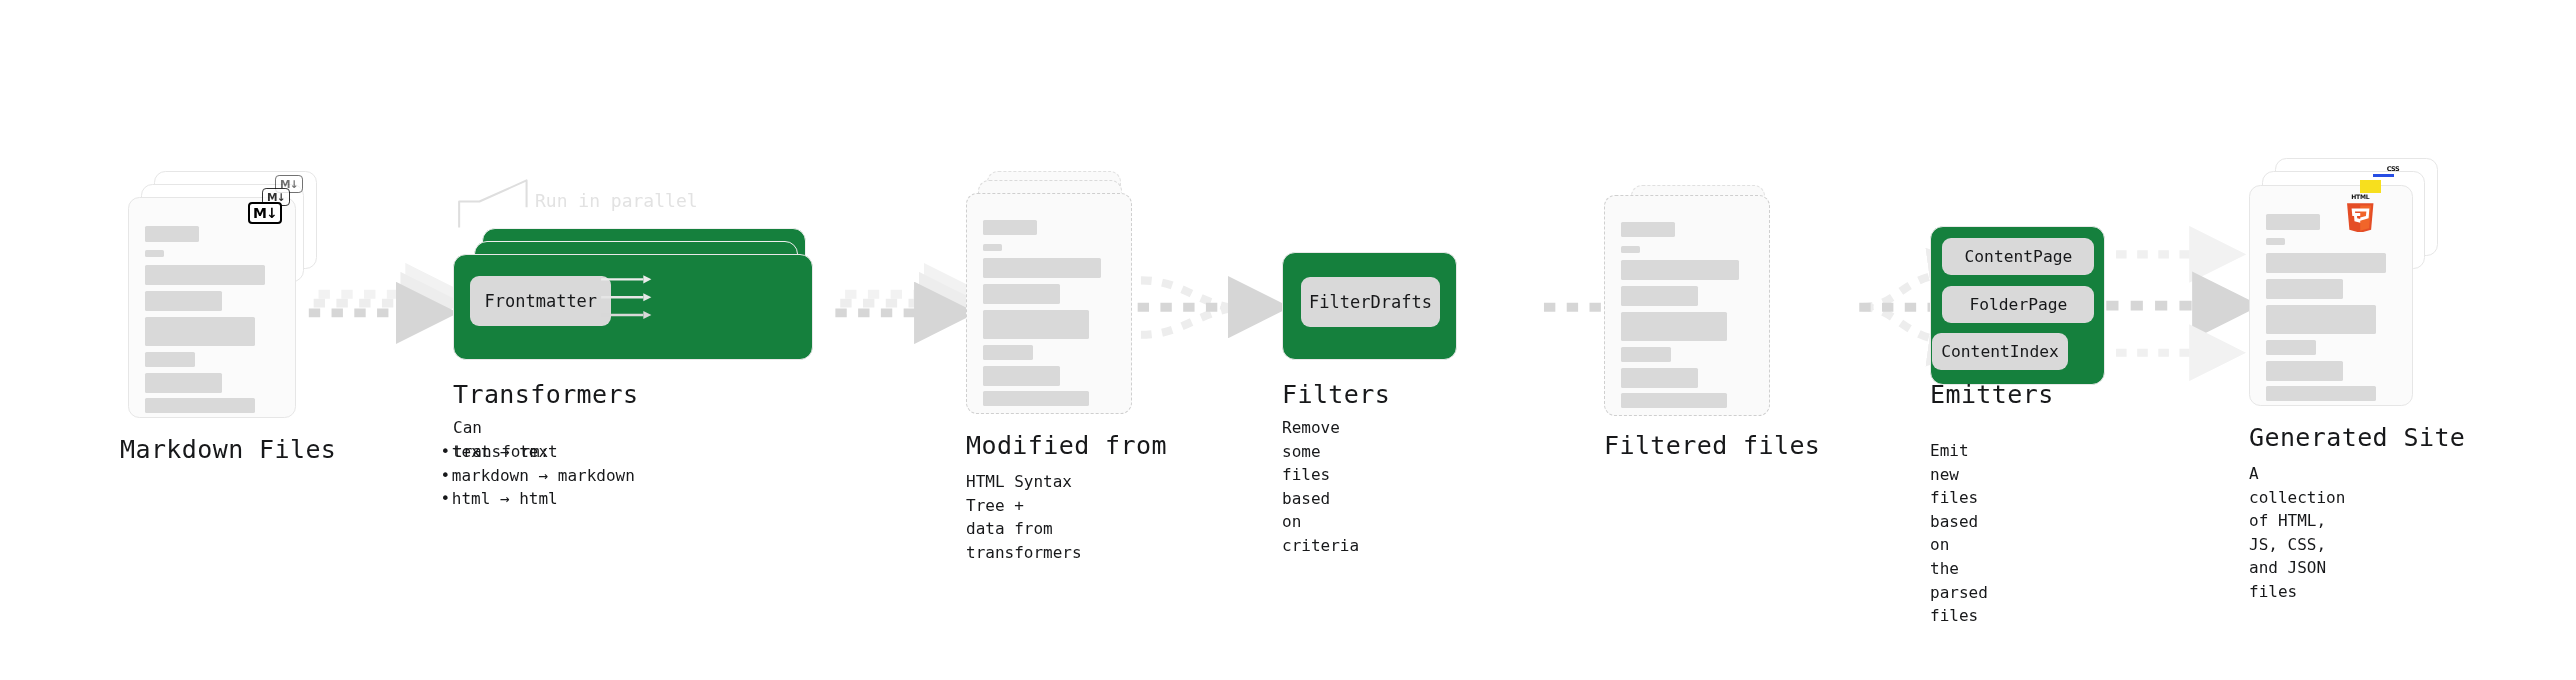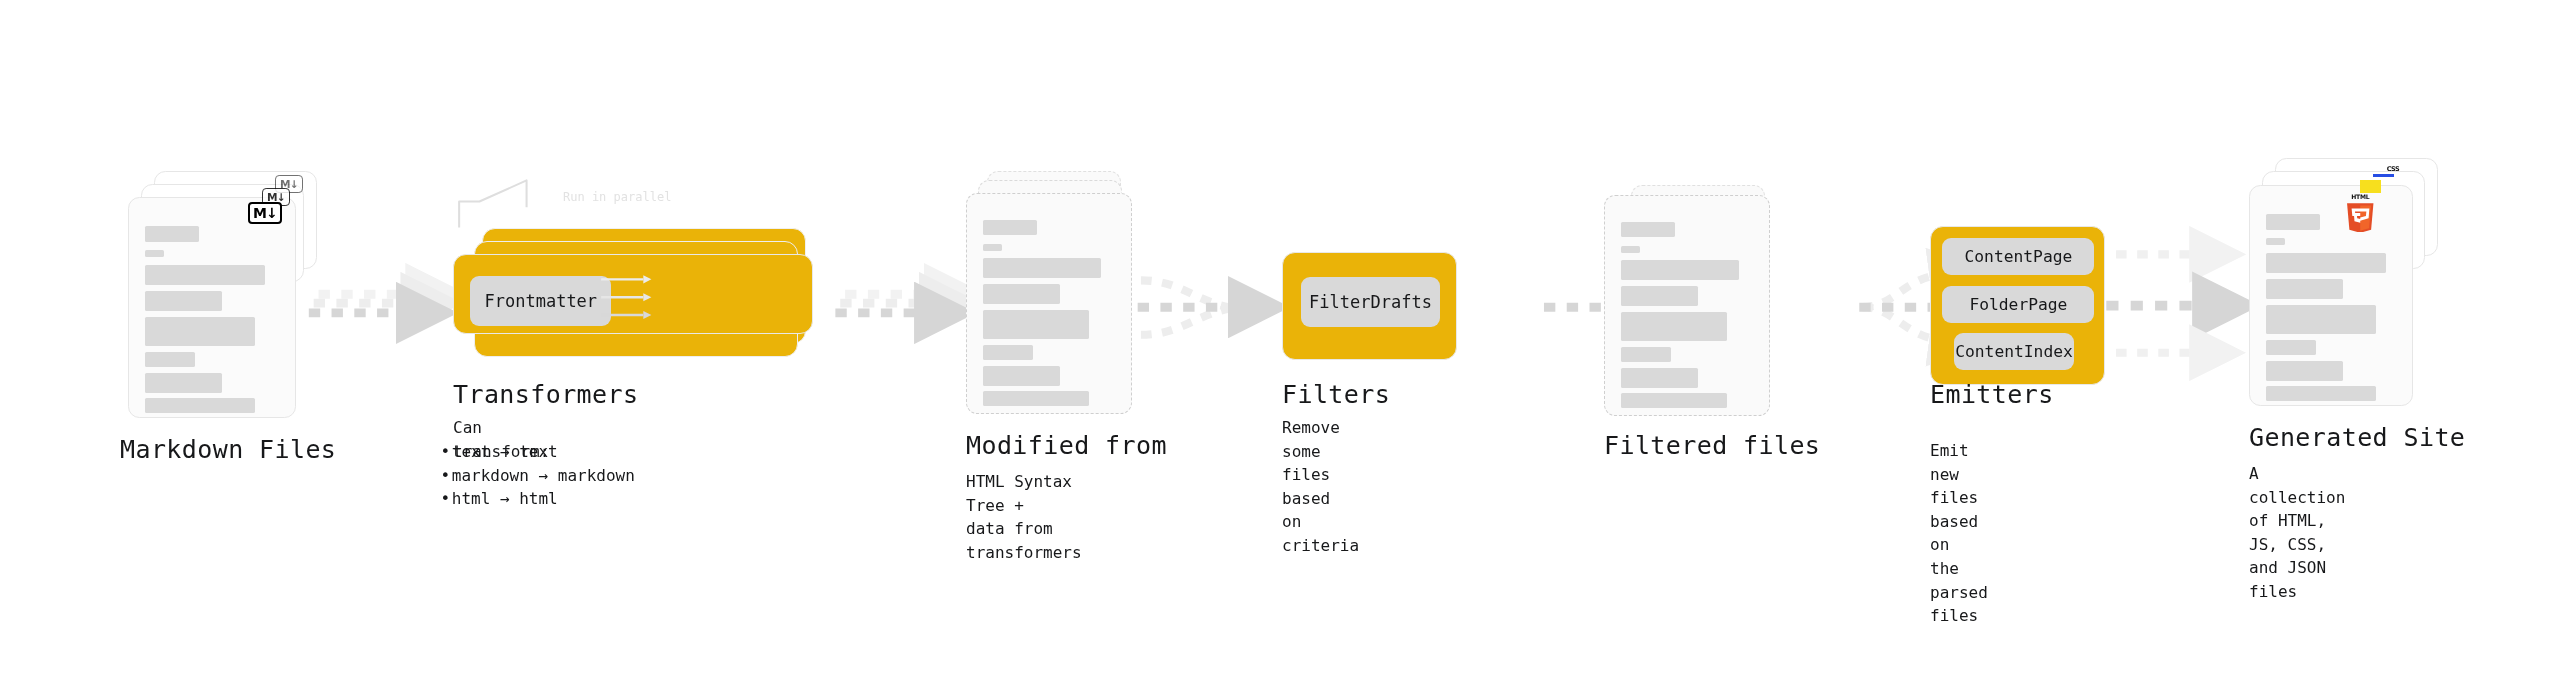--- a/index.html
+++ b/index.html
@@ -98,21 +98,21 @@
     line-height: 7.3px;
     padding-left: 19px;
   }
   .css-badge .bar { width: 100%; height: 3.3px; background: #264de4; margin-top: 0.8px; }
   .js-badge { background: #f7df1e; }
 
   
   .panel {
     position: absolute;
     box-sizing: border-box;
-    background: #eab308;
+    background: #15803d;
     border: 1.6px solid #e8e8e8;
     border-radius: 13px;
   }
   .pill {
     position: absolute;
     box-sizing: border-box;
     background: #d9d9d9;
     border-radius: 9px;
     display: flex;
     align-items: center;
@@ -121,24 +121,23 @@
     font-size: 17px;
     color: #17181a;
     white-space: nowrap;
   }
   .pill.l2 { background: #dcdcdc; opacity: 0.65; }
   .pill.l3 { background: #e2e2e2; opacity: 0.5; }
 
   .run-label {
     position: absolute;
     font-family: "DejaVu Sans Mono", "Liberation Mono", monospace;
-    font-size: 12px;
+    font-size: 18px;
     color: #e2e2e2;
     white-space: nowrap;
-    margin-left: 28px;
   }
 
   svg.overlay {
     position: absolute;
     left: 0; top: 0;
     width: 2576px; height: 681px;
     pointer-events: none;
   }
 </style>
 </head>
@@ -226,21 +225,21 @@
     <div class="panel" style="left:482px;top:228px;width:324px;height:116px;border-color:#f0f0f0;">
       <div class="pill l3" style="left:19.5px;top:18px;width:126px;height:54px;font-size:0;"></div>
       <div class="pill l3" style="left:176px;top:18px;width:137px;height:54px;font-size:0;"></div>
     </div>
 
     <div class="panel" style="left:474px;top:241px;width:324px;height:116px;border-color:#eeeeee;">
       <div class="pill l2" style="left:19.5px;top:18px;width:126px;height:54px;font-size:0;"></div>
       <div class="pill l2" style="left:176px;top:18px;width:137px;height:54px;font-size:0;"></div>
     </div>
 
-    <div class="panel" style="left:453px;top:254px;width:360px;height:80px;">
+    <div class="panel" style="left:453px;top:254px;width:360px;height:106px;">
       <div class="pill" style="left:16.3px;top:21px;width:141px;height:50px;">Frontmatter</div>
     </div>
 
     <svg style="position:absolute;left:601px;top:268px;width:57px;height:73px;" viewBox="0 0 70 90">
       <line x1="0" y1="14" x2="52" y2="14" stroke="#ececec" stroke-width="3"></line>
       <path d="M52,9 L62,14 L52,19 z" fill="#ececec"></path>
       <line x1="0" y1="36" x2="52" y2="36" stroke="#e6e6e6" stroke-width="3"></line>
       <path d="M52,31 L62,36 L52,41 z" fill="#e6e6e6"></path>
       <line x1="0" y1="58" x2="52" y2="58" stroke="#d8d8d8" stroke-width="3"></line>
       <path d="M52,53 L62,58 L52,63 z" fill="#d8d8d8"></path>
@@ -298,21 +297,21 @@
         <div class="skel" style="left:16.3px;top:197px;width:106px;height:15.4px;"></div>
       </div>
     </div>
     <div class="stage-title" style="position:absolute;left:1604px;top:431px;text-align:center;">Filtered files</div>
   </div>
 
   <div class="stage" style="left:0;top:0;">
     <div class="panel" style="left:1930px;top:226px;width:175px;height:159px;">
       <div class="pill" style="left:11.4px;top:11.4px;width:152px;height:37px;font-size:16.3px;">ContentPage</div>
       <div class="pill" style="left:11.4px;top:59px;width:152px;height:37px;font-size:16.3px;">FolderPage</div>
-      <div class="pill" style="left:23px;top:106px;width:120px;height:37px;font-size:16.3px;">ContentIndex</div>
+      <div class="pill" style="left:1px;top:106px;width:136px;height:37px;font-size:16.3px;">ContentIndex</div>
     </div>
     <div class="stage-title" style="position:absolute;left:1930px;top:380px;">Emitters</div>
     <div class="stage-caption" style="position:absolute;left:1930px;top:439px;">Emit new files based on
 the parsed files</div>
   </div>
 
   <div class="stage" style="left:0;top:0;">
     <div class="doc-stack">
       <div class="doc-card ghost" style="left:2275px;top:158px;width:163px;height:98px;"></div>
       <div class="doc-card ghost" style="left:2262px;top:171px;width:163px;height:98px;"></div>

